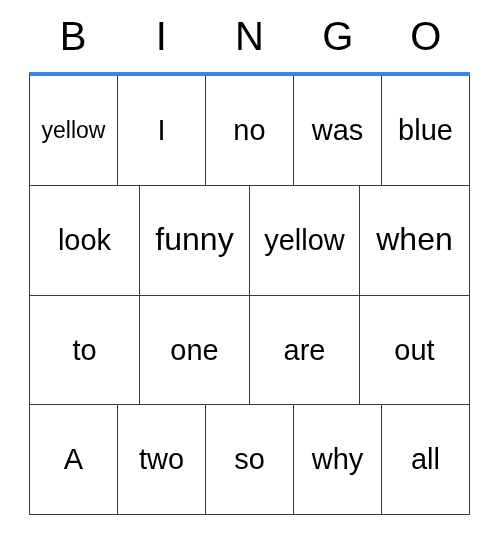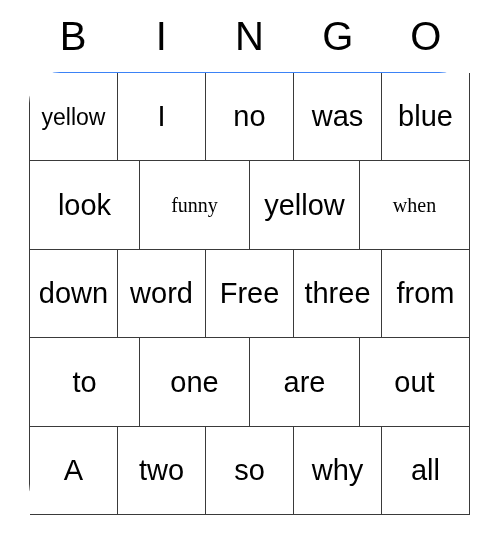--- a/index.html
+++ b/index.html
@@ -37,26 +37,25 @@
     font-weight: 400;
     color: #000000;
     letter-spacing: 0;
     user-select: none;
   }
 
   
   .grid {
     width: 441px;
     height: 443px;
-    border-top: 1px solid #3b82f6;
+    border-top: 4px solid #3b82f6;
     border-left: 1px solid #3a3a3a;
     box-sizing: border-box;
     display: flex;
     flex-direction: column;
-    border-radius: 31px;
   }
   .grid-row {
     display: flex;
     flex: 1 1 0;
     min-height: 0;
   }
   .cell {
     flex: 1 1 0;
     min-width: 0;
     border-right: 1px solid #3a3a3a;
@@ -71,21 +70,21 @@
   .cell-text {
     font-size: 29px;
     line-height: 1.05;
     color: #000000;
     white-space: nowrap;
     text-align: center;
     user-select: none;
   }
   
   .cell.fit-sm .cell-text { font-size: 23px; }
-  .cell.fit-md .cell-text { font-size: 20px; font-family: Liberation Serif, serif; }
+  .cell.fit-md .cell-text { font-size: 32px; }
 </style>
 </head>
 <body>
 
 <div class="card">
 
   <div class="header-row">
     <div class="header-cell">B</div>
     <div class="header-cell">I</div>
     <div class="header-cell">N</div>
@@ -121,37 +120,20 @@
         <span class="cell-text">funny</span>
       </div>
       <div class="cell">
         <span class="cell-text">yellow</span>
       </div>
       <div class="cell fit-md">
         <span class="cell-text">when</span>
       </div>
     </div>
 
-    <div class="grid-row">
-      <div class="cell">
-        <span class="cell-text">down</span>
-      </div>
-      <div class="cell">
-        <span class="cell-text">word</span>
-      </div>
-      <div class="cell">
-        <span class="cell-text">Free</span>
-      </div>
-      <div class="cell">
-        <span class="cell-text">three</span>
-      </div>
-      <div class="cell">
-        <span class="cell-text">from</span>
-      </div>
-    </div>
 
     <div class="grid-row">
       <div class="cell">
         <span class="cell-text">to</span>
       </div>
       <div class="cell">
         <span class="cell-text">one</span>
       </div>
       <div class="cell">
         <span class="cell-text">are</span>

